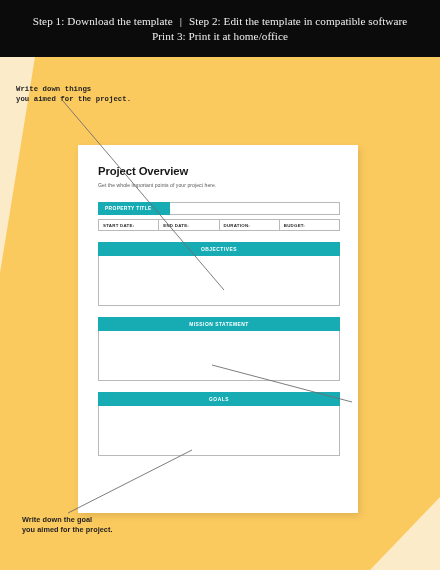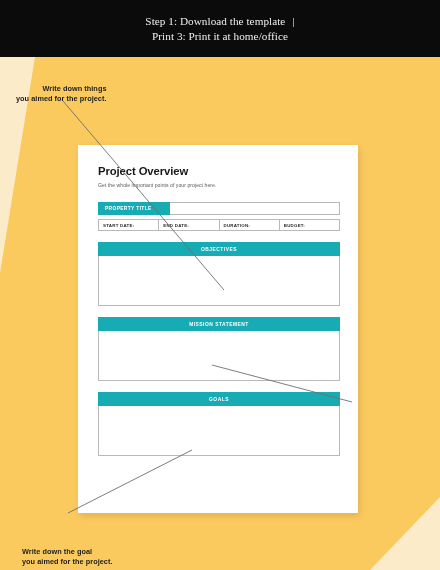--- a/index.html
+++ b/index.html
@@ -176,23 +176,23 @@
   .anno {
     position: absolute;
     z-index: 30;
     color: #1D1D20;
     font-size: 7.3px;
     line-height: 1.42;
     font-weight: bold;
     letter-spacing: 0.05px;
     white-space: nowrap;
   }
-  .anno-top   { left: 16px;  top: 84px;  text-align: right; }
+  .anno-top   { left: 16px;  top: 84px;  text-align: left; font-family: Liberation Mono, monospace; }
   .anno-right { left: 356px; top: 407px; text-align: left; }
-  .anno-bot   { left: 22px;  top: 515px; text-align: left; margin-top: 32px; }
+  .anno-bot   { left: 22px;  top: 515px; text-align: left; }
 
   
   .leaders {
     position: absolute;
     inset: 0;
     z-index: 35;
     pointer-events: none;
   }
 </style>
 </head>
@@ -201,20 +201,21 @@
 <div id="stage">
 
   <svg class="orange-shape" viewBox="0 0 440 513" preserveAspectRatio="none">
     <polygon points="35,0 440,0 440,440 370,513 0,513 0,216" fill="#FBCA5F"></polygon>
   </svg>
 
   <div class="topbar">
     <div class="topbar-line1">
       <span class="topbar-text">Step 1: Download the template</span>
       <span class="topbar-sep">|</span>
+      <span class="topbar-text">Step 2: Edit the template in compatible software</span>
     </div>
     <div class="topbar-text">Print 3: Print it at home/office</div>
   </div>
 
   <div class="paper">
     <div class="paper-inner">
 
       <div class="doc-title">Project Overview</div>
       <div class="doc-sub">Get the whole important points of your project here.</div>
 

